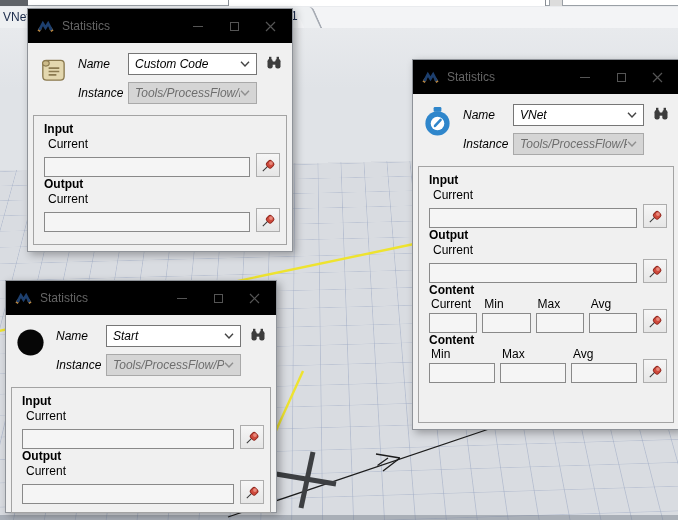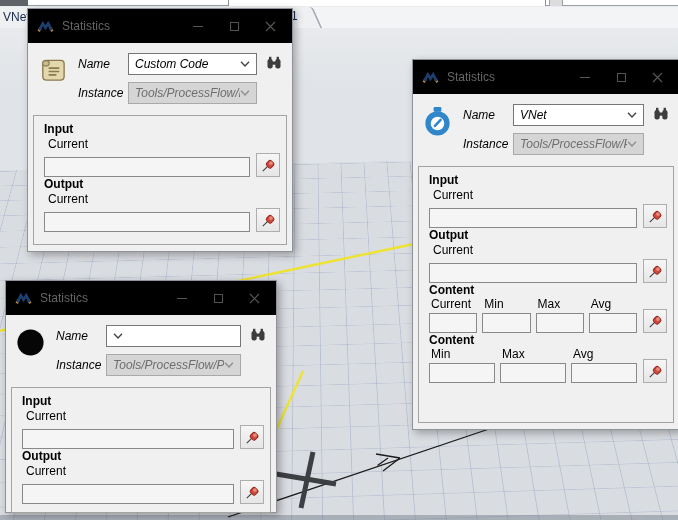--- a/index.html
+++ b/index.html
@@ -372,20 +372,21 @@
     </span>
   </div>
   <div class="hdr">
     <svg class="hicon" viewBox="0 0 32 32">
       <circle cx="16" cy="16" r="13.5" fill="#060606"></circle>
     </svg>
     <div class="hfields">
       <div class="row">
         <label>Name</label>
         <div class="combo">
+          <span class="val">Start</span>
           <svg class="chev" width="10" height="6" viewBox="0 0 10 6">
             <polyline points="1,0.8 5,5 9,0.8" fill="none" stroke="currentColor" stroke-width="1.4"></polyline>
             </svg>
         </div>
         <button class="binoc">
           <svg width="18" height="17" viewBox="0 0 18 17">
             <g fill="#3d3d3d">
                 <rect x="2.5" y="5" width="5.2" height="9.5" rx="2.2"></rect>
               <rect x="10.3" y="5" width="5.2" height="9.5" rx="2.2"></rect>
               <rect x="6.8" y="7.5" width="4.4" height="3.2"></rect>

